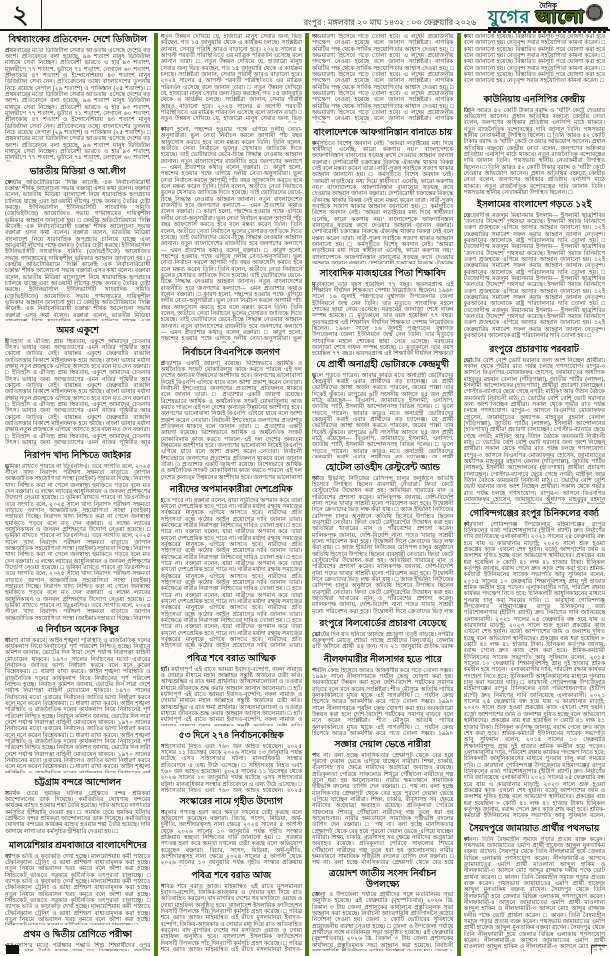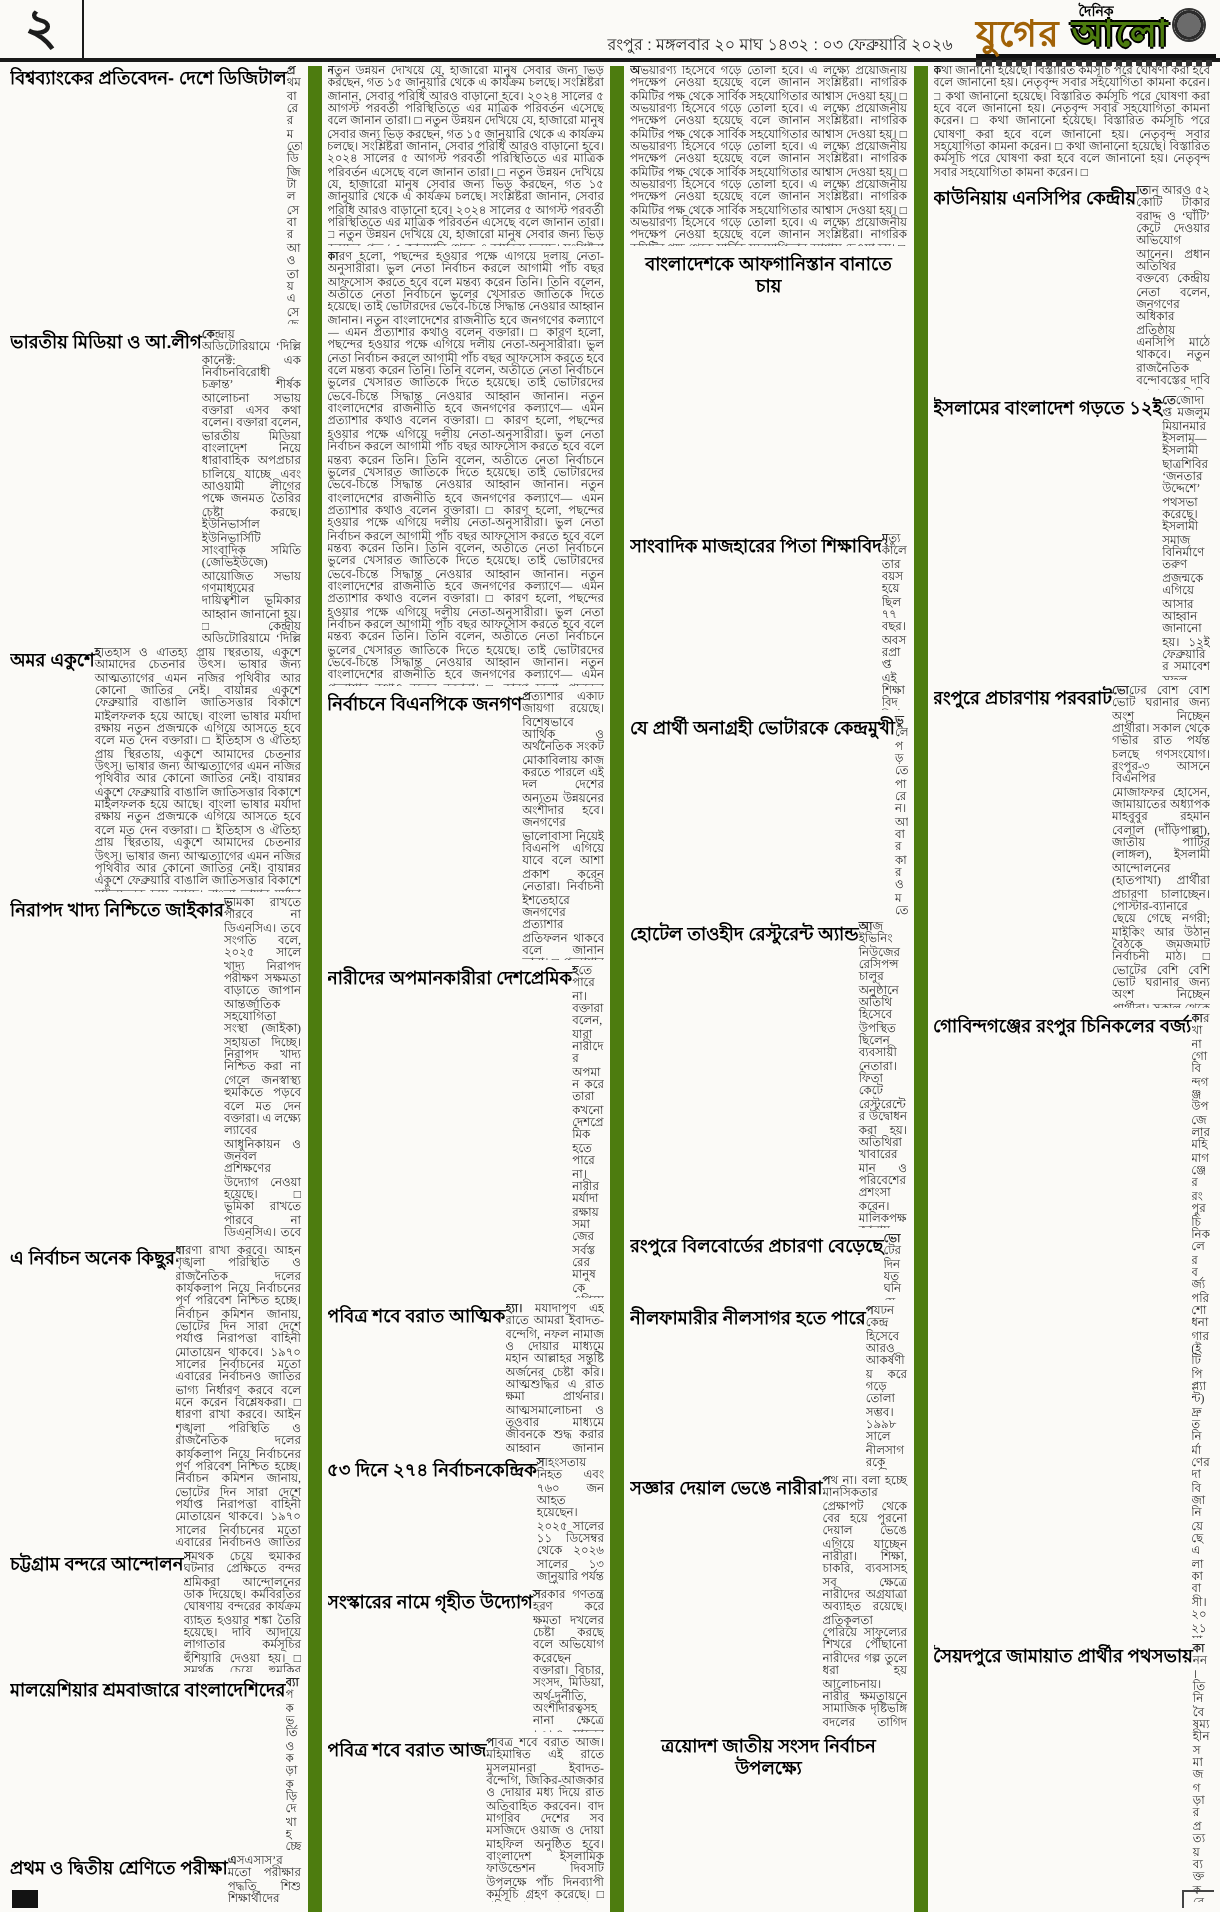--- a/index.html
+++ b/index.html
@@ -19,34 +19,34 @@
   .dateline {
     position:absolute; left:295px; top:16px; width:190px;
     font-size:8px; font-weight:normal; color:#222; text-align:center;
     font-family:"Liberation Sans","DejaVu Sans",sans-serif;
   }
   .masthead { position:absolute; right:2px; top:0; width:120px; height:30px; }
   .mh-top { display:flex; align-items:center; gap:3px; height:8px;flex-direction:column; }
   .mh-prefix { font-size:7px; font-weight:900; color:#000; }
   .mh-dots { flex:1; height:4px; background:repeating-linear-gradient(90deg,#111 0 2px,transparent 2px 4px); }
   .mh-title { position:relative; font-size:18px; line-height:18px; font-weight:900; letter-spacing:1px; white-space:nowrap; }
-  .mh-w1 { color:#a16207; }
+  .mh-w1 { color:#0f766e; }
   .mh-w2 { color:#4d7c0f; text-shadow:-1px 0 #000,1px 0 #000,0 -1px #000,0 1px #000; }
   .sun {
     position:absolute; right:6px; top:-3px; width:15px; height:15px; border-radius:50%;
     background:radial-gradient(circle,#6b6b6b 0 55%,#2c2c2c 56% 70%,transparent 71%);
     box-shadow:0 0 0 1px #333;
   }
   .mh-bar { margin-top:1px; height:2px; background:#111; }
   .mh-tagline { margin-top:1px; height:3px; background:repeating-linear-gradient(90deg,#333 0 3px,transparent 3px 5px); }
   
   .cols { position:absolute; top:33px; left:2px; right:2px; bottom:0; display:flex; }
   .col { width:151.5px; padding:0 3px; }
-  .col + .col { border-left:7px solid #4d7c0f; }
-  article { display:flex; flex-direction:row; overflow:hidden; padding-bottom:3px; }
+  .col + .col { border-left:4px solid #4d7c0f; }
+  article { display:flex; flex-direction:column; overflow:hidden; padding-bottom:3px; }
   article h2 {
     font-size:9px; line-height:10.5px; font-weight:bold; text-align:center;
     color:#000; padding:1px 0 2px;
     font-family:"Liberation Sans","DejaVu Sans",sans-serif;
   }
   article .body {
     flex:1; overflow:hidden; font-size:5.9px; line-height:6.35px;
     text-align:justify; color:#2b2b2b; word-break:break-word;
   }
   article .body::first-letter { font-weight:bold; }

